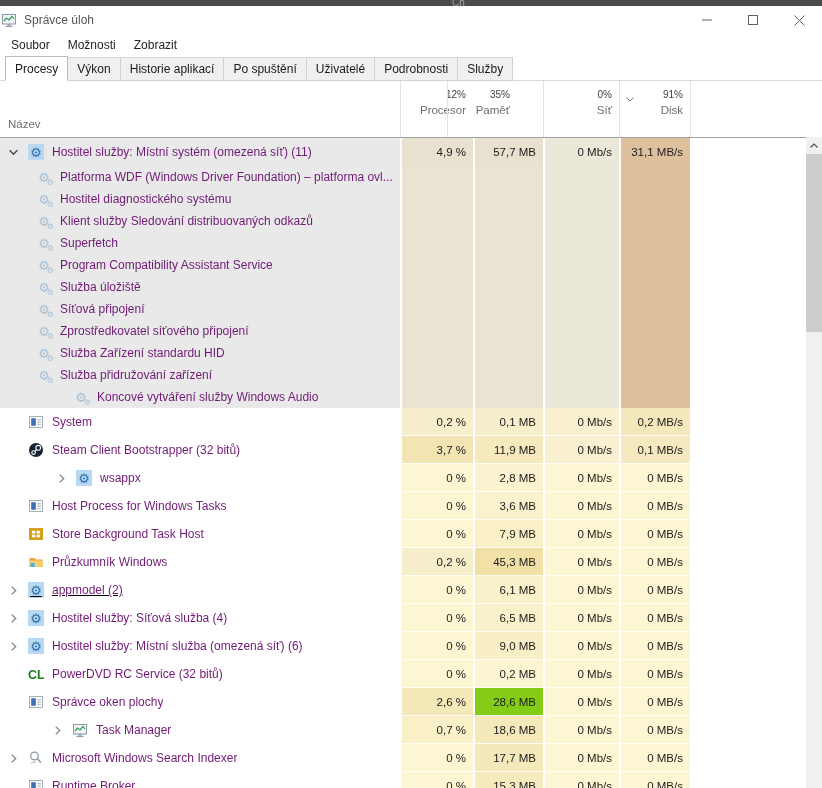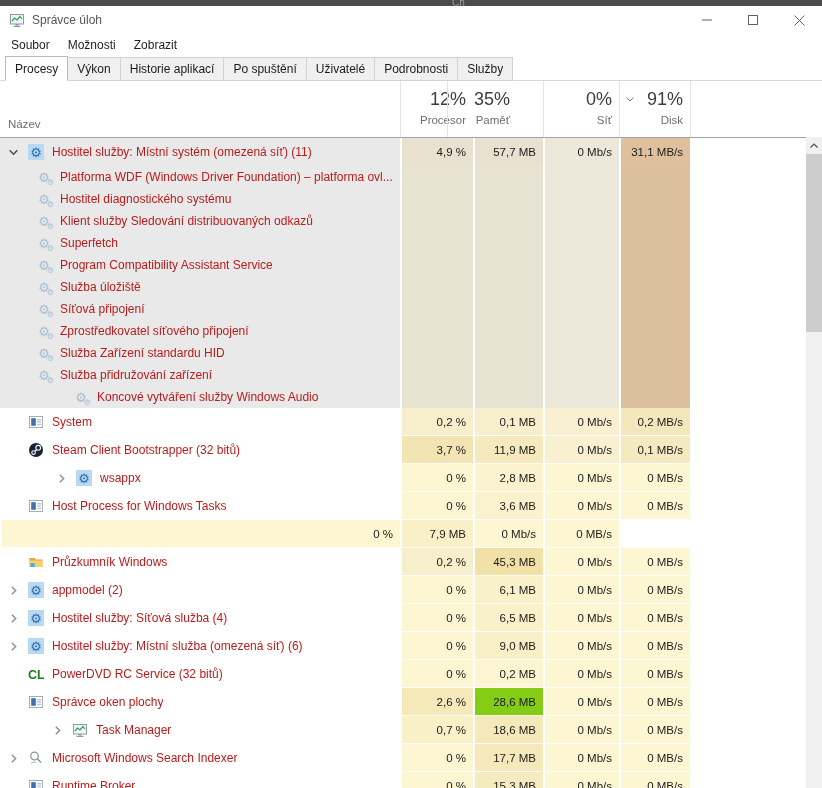--- a/index.html
+++ b/index.html
@@ -4,58 +4,58 @@
 <style>
   html,body{margin:0;padding:0;}
   body{width:822px;height:788px;overflow:hidden;font-family:"Liberation Sans",sans-serif;background:#fff;}
   .app{position:relative;width:822px;height:788px;overflow:hidden;background:#fff;}
 
   
   .top-strip{height:6px;background:#4b4b4b;position:relative;overflow:hidden;}
   .bg-frag{position:absolute;left:452px;top:-3px;color:#a0a0a0;font-size:10px;}
 
   
-  .titlebar{height:28px;display:flex;align-items:center;padding-left:9px;background:#fff;}
+  .titlebar{height:28px;display:flex;align-items:center;padding-left:1px;background:#fff;}
   .titlebar .app-icon{width:16px;height:16px;flex:none;}
   .title-text{font-size:12px;color:#555;margin-left:7px;}
   .win-controls{margin-left:auto;display:flex;height:100%;}
   .win-btn{width:46px;height:100%;display:flex;align-items:center;justify-content:center;background:#fff;}
 
   
   .menubar{height:22px;display:flex;align-items:center;padding-left:2px;background:#fff;}
   .menu-item{font-size:12px;color:#1f1f1f;padding:3px 9px;}
 
   
   .tabbar{height:24px;display:flex;align-items:flex-end;padding-left:5px;background:#fff;border-bottom:1px solid #d9d9d9;}
   .tab{font-size:12px;color:#1b1b1b;padding:4px 9px 4px 9px;background:#f0f0f0;border:1px solid #d2d2d2;margin-right:-1px;margin-bottom:-1px;position:relative;white-space:nowrap;}
   .tab.active{background:#fff;border-color:#b9b9b9;border-bottom-color:#fff;z-index:2;padding-top:5px;}
 
   
   .table-header{position:relative;height:56px;width:806px;border-bottom:1px solid #a2a2a2;background:#fff;}
   .name-label{position:absolute;left:8px;bottom:7px;font-size:11.5px;color:#6e6e6e;}
   .hcol{position:absolute;top:0;bottom:0;border-left:1px solid #e4e4e4;box-sizing:border-box;text-align:right;padding:8px 7px 0 0;}
   .hdiv{position:absolute;top:0;bottom:0;width:0;border-left:1px solid #e4e4e4;}
-  .hpct{font-size:18px;color:#3e3e3e;}
+  .hpct{font-size:10px;color:#3e3e3e;}
   .hlbl{font-size:11.5px;color:#6e6e6e;margin-top:4px;}
   .sort-chevron{position:absolute;left:5px;top:9px;}
 
   
   .rows{width:806px;}
   .row{display:grid;grid-template-columns:400px 73px 70px 76px 71px 1fr;}
   .row.h28{height:28px;}
   .row.h22{height:22px;}
   .ncell{display:flex;align-items:center;padding-left:8px;overflow:hidden;white-space:nowrap;}
   .chev-slot{width:20px;flex:none;display:flex;align-items:center;}
   .chev-slot.child{width:28px;}
   .icon{width:16px;height:16px;flex:none;display:flex;align-items:center;justify-content:center;margin-right:8px;position:relative;}
   .icon.gear-blue{background:#b9d8f1;}
   .icon.gear-blue::before{content:"⚙";color:#2e6fae;font-size:13px;line-height:1;}
   .icon.gear-gray::before{content:"⚙";color:#a9bfd2;font-size:13px;line-height:1;}
   .icon.gear-gray::after{content:"⚙";color:#a9bfd2;font-size:8px;line-height:1;position:absolute;right:-2px;bottom:-2px;}
-  .pname{font-size:12px;color:#b91c1c;overflow:hidden;text-overflow:ellipsis;}
+  .pname{font-size:12px;color:#701a75;overflow:hidden;text-overflow:ellipsis;}
   .vcell{display:flex;align-items:center;justify-content:flex-end;padding-right:7px;font-size:11.5px;color:#1b1b1b;border-left:2px solid #fff;box-sizing:border-box;white-space:nowrap;}
   .row.main .vcell{border-bottom:1px solid rgba(255,255,255,0.85);}
   .filler{background:#fff;}
 
   
   .scrollbar{position:absolute;right:0;top:137px;bottom:0;width:16px;background:#f0f0f0;}
   .sb-up{height:17px;display:flex;align-items:center;justify-content:center;background:#f0f0f0;}
   .sb-thumb{position:absolute;left:0;top:17px;width:16px;height:178px;background:#cdcdcd;}
 </style>
 </head>
@@ -353,20 +353,33 @@
           </span>
           <span class="pname">Host Process for Windows Tasks</span>
         </div>
         <div class="vcell" style="background: rgb(253, 246, 210);">0 %</div>
         <div class="vcell" style="background: rgb(250, 242, 205);">3,6 MB</div>
         <div class="vcell" style="background: rgb(253, 246, 210);">0 Mb/s</div>
         <div class="vcell" style="background: rgb(253, 246, 210);">0 MB/s</div>
         <div class="filler"></div>
       </div>
       <div class="row h28 main">
+        <div class="ncell" style="background: rgb(255, 255, 255);">
+          <span class="chev-slot"></span>
+          <span class="icon">
+            <svg width="16" height="16" viewBox="0 0 16 16">
+              <rect x="1" y="2" width="14" height="12" fill="#d4a11e"></rect>
+              <rect x="4" y="4.8" width="3.3" height="2.7" fill="#fff"></rect>
+              <rect x="8.6" y="4.8" width="3.3" height="2.7" fill="#fff"></rect>
+              <rect x="4" y="8.6" width="3.3" height="2.7" fill="#fff"></rect>
+              <rect x="8.6" y="8.6" width="3.3" height="2.7" fill="#fff"></rect>
+            </svg>
+          </span>
+          <span class="pname">Store Background Task Host</span>
+        </div>
         <div class="vcell" style="background: rgb(253, 246, 210);">0 %</div>
         <div class="vcell" style="background: rgb(249, 240, 200);">7,9 MB</div>
         <div class="vcell" style="background: rgb(253, 246, 210);">0 Mb/s</div>
         <div class="vcell" style="background: rgb(253, 246, 210);">0 MB/s</div>
         <div class="filler"></div>
       </div>
       <div class="row h28 main">
         <div class="ncell" style="background: rgb(255, 255, 255);">
           <span class="chev-slot"></span>
           <span class="icon">
@@ -378,21 +391,21 @@
           </span>
           <span class="pname">Průzkumník Windows</span>
         </div>
         <div class="vcell" style="background: rgb(247, 238, 203);">0,2 %</div>
         <div class="vcell" style="background: rgb(241, 225, 166);">45,3 MB</div>
         <div class="vcell" style="background: rgb(253, 246, 210);">0 Mb/s</div>
         <div class="vcell" style="background: rgb(253, 246, 210);">0 MB/s</div>
         <div class="filler"></div>
       </div>
       <div class="row h28 main">
-        <div class="ncell" style="background: rgb(255, 255, 255);">
+        <div class="ncell" style="background: rgb(255, 255, 255); text-decoration: underline;">
           <span class="chev-slot">
             <svg width="11" height="11" viewBox="0 0 10 10">
               <polyline points="3.5,1.5 7,5 3.5,8.5" fill="none" stroke="#8f8f8f" stroke-width="1.3"></polyline>
             </svg>
           </span>
           <span class="icon gear-blue"></span>
           <span class="pname">appmodel (2)</span>
         </div>
         <div class="vcell" style="background: rgb(253, 246, 210);">0 %</div>
         <div class="vcell" style="background: rgb(249, 241, 202);">6,1 MB</div>

